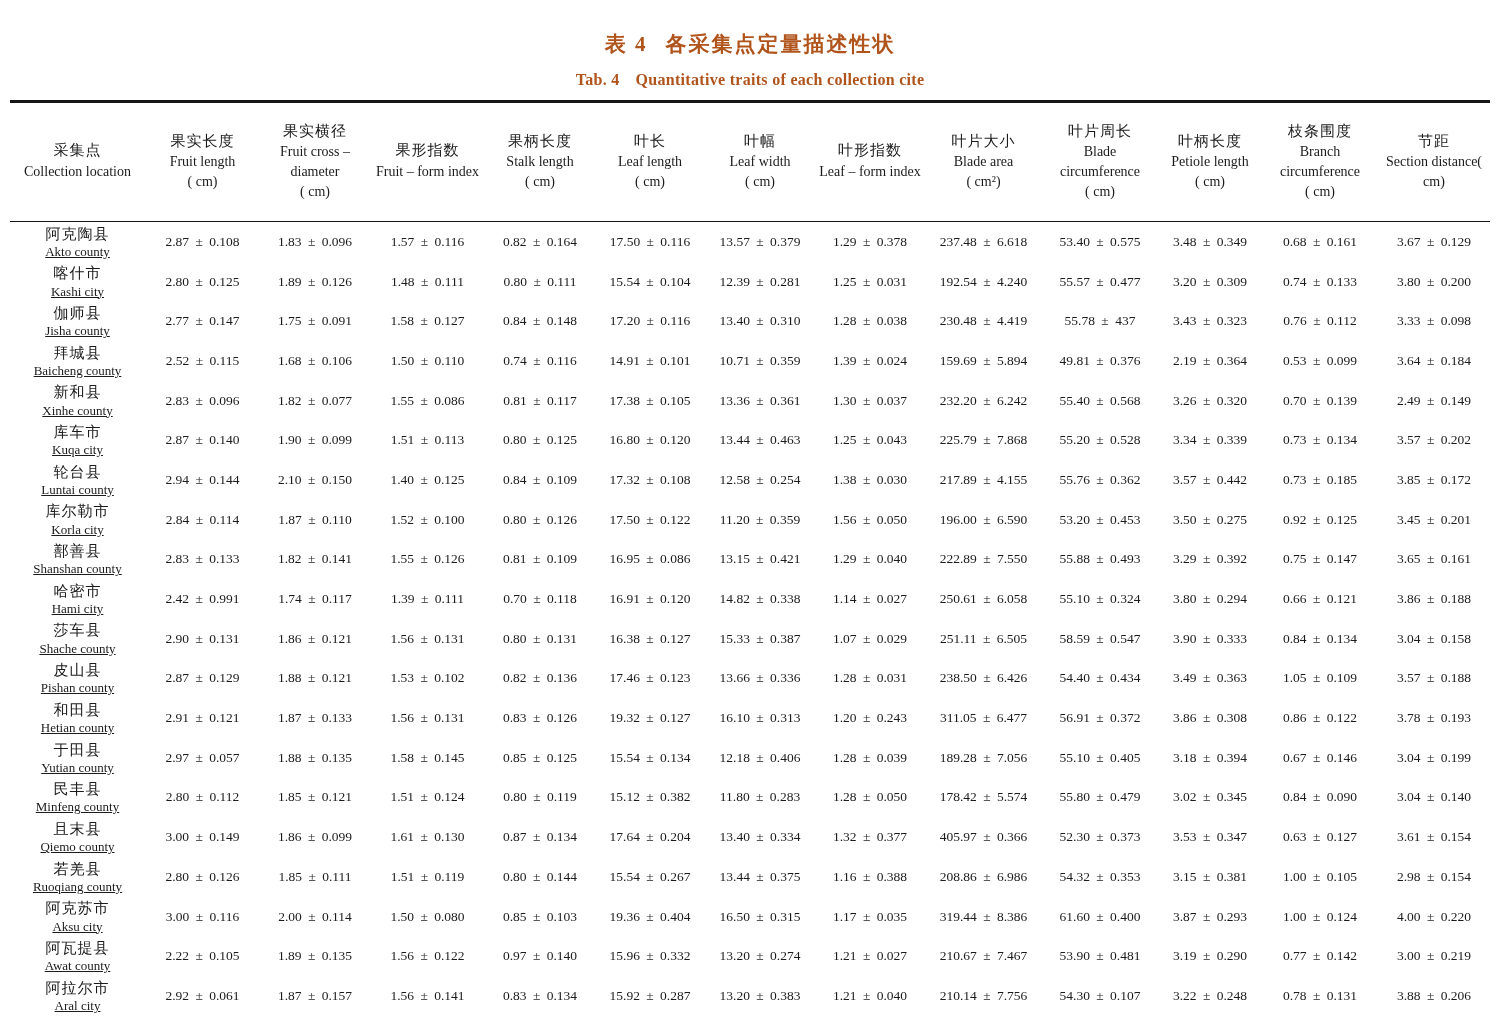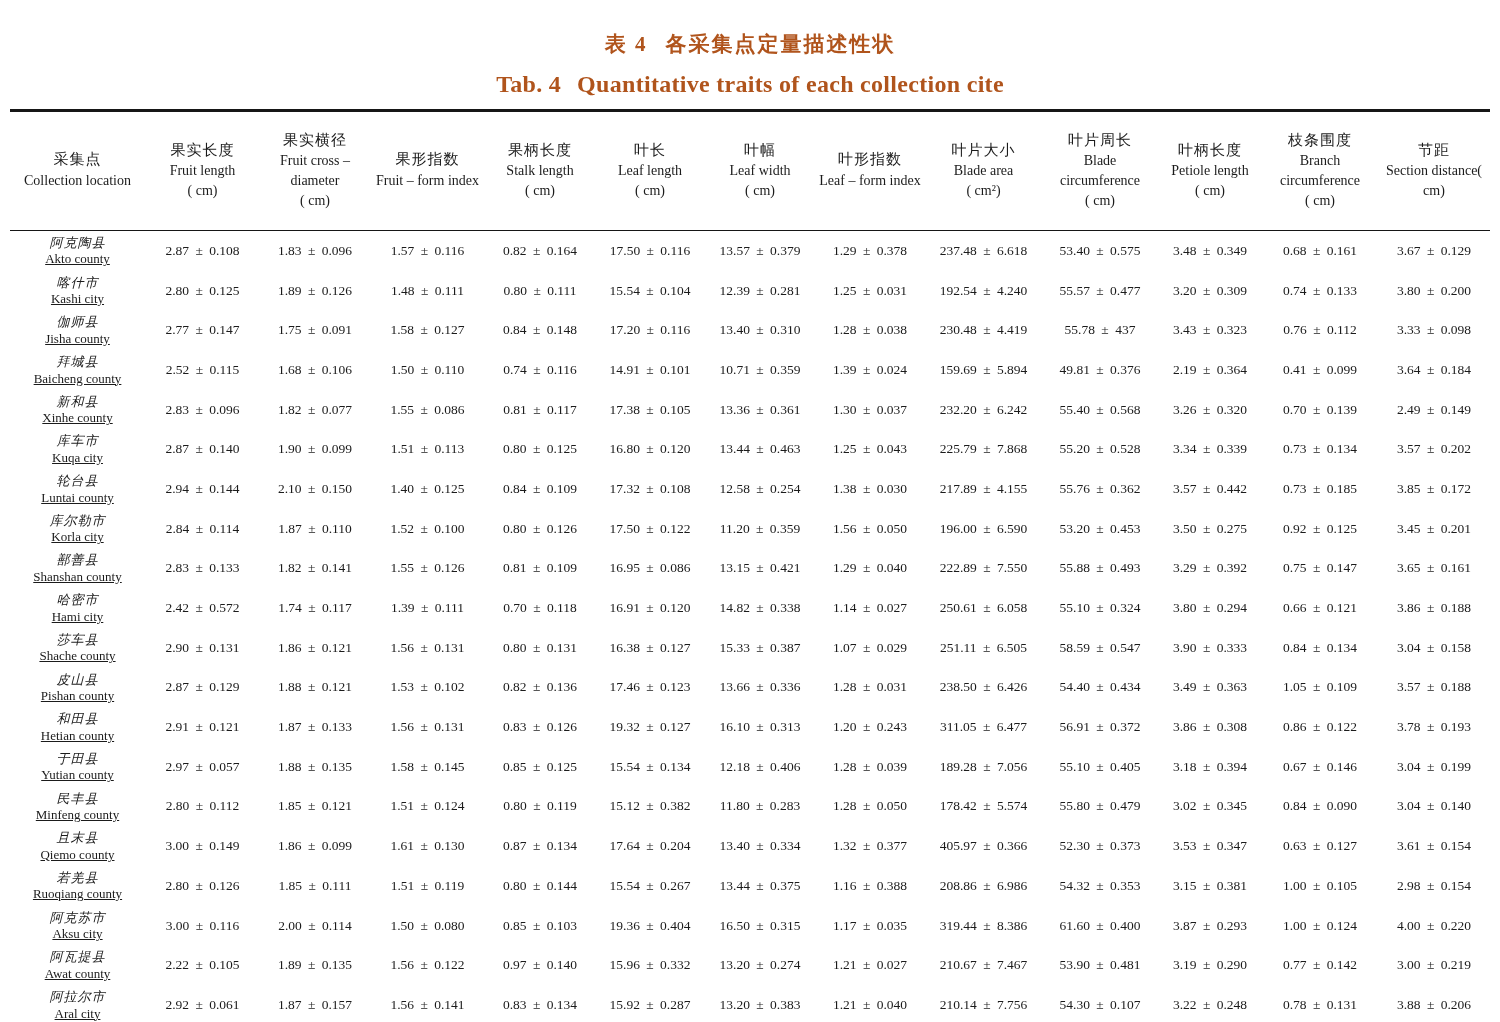--- a/index.html
+++ b/index.html
@@ -21,21 +21,21 @@
     padding-top: 30px;
     text-align: center;
     font-size: 21px;
     font-weight: bold;
     letter-spacing: 2px;
   }
   .title-zh .gap { display: inline-block; width: 18px; }
   .title-en {
     margin-top: 13px;
     text-align: center;
-    font-size: 24px;
+    font-size: 16px;
     font-weight: bold;
     letter-spacing: 0.3px;
   }
   .title-en .gap { display: inline-block; width: 16px; }
   table.traits {
     border-collapse: collapse;
     table-layout: fixed;
     width: 1480px;
     margin: 11px auto 0 auto;
     border-top: 3px solid #161616;
@@ -46,21 +46,21 @@
     font-weight: normal;
     text-align: center;
     vertical-align: middle;
     padding: 10px 2px 12px 2px;
     height: 96px;
   }
   th .h-zh { font-size: 15px; line-height: 1.45; letter-spacing: 1px; }
   th .h-en { font-size: 14px; line-height: 1.4; }
   td { text-align: center; vertical-align: middle; }
   td.loc { padding: 0; }
-  td.loc .loc-zh { font-size: 13px; line-height: 1.35; letter-spacing: 1px; font-style: italic; }
+  td.loc .loc-zh { font-size: 15px; line-height: 1.35; letter-spacing: 1px; }
   td.loc .loc-en { font-size: 13px; line-height: 1.25; text-decoration: underline; }
   td.val {
     font-size: 13.5px;
     height: 37.7px;
     word-spacing: 3px;
     white-space: nowrap;
   }
 </style>
 </head>
 <body>
@@ -219,21 +219,21 @@
           <td class="val">2.52 ± 0.115</td>
           <td class="val">1.68 ± 0.106</td>
           <td class="val">1.50 ± 0.110</td>
           <td class="val">0.74 ± 0.116</td>
           <td class="val">14.91 ± 0.101</td>
           <td class="val">10.71 ± 0.359</td>
           <td class="val">1.39 ± 0.024</td>
           <td class="val">159.69 ± 5.894</td>
           <td class="val">49.81 ± 0.376</td>
           <td class="val">2.19 ± 0.364</td>
-          <td class="val">0.41 ± 0.099</td>
+          <td class="val">0.53 ± 0.099</td>
           <td class="val">3.64 ± 0.184</td>
         </tr>
         <tr>
           <td class="loc">
             <div class="loc-zh">新和县</div>
             <div class="loc-en">Xinhe county</div>
           </td>
           <td class="val">2.83 ± 0.096</td>
           <td class="val">1.82 ± 0.077</td>
           <td class="val">1.55 ± 0.086</td>
@@ -317,21 +317,21 @@
           <td class="val">55.88 ± 0.493</td>
           <td class="val">3.29 ± 0.392</td>
           <td class="val">0.75 ± 0.147</td>
           <td class="val">3.65 ± 0.161</td>
         </tr>
         <tr>
           <td class="loc">
             <div class="loc-zh">哈密市</div>
             <div class="loc-en">Hami city</div>
           </td>
-          <td class="val">2.42 ± 0.572</td>
+          <td class="val">2.42 ± 0.991</td>
           <td class="val">1.74 ± 0.117</td>
           <td class="val">1.39 ± 0.111</td>
           <td class="val">0.70 ± 0.118</td>
           <td class="val">16.91 ± 0.120</td>
           <td class="val">14.82 ± 0.338</td>
           <td class="val">1.14 ± 0.027</td>
           <td class="val">250.61 ± 6.058</td>
           <td class="val">55.10 ± 0.324</td>
           <td class="val">3.80 ± 0.294</td>
           <td class="val">0.66 ± 0.121</td>

